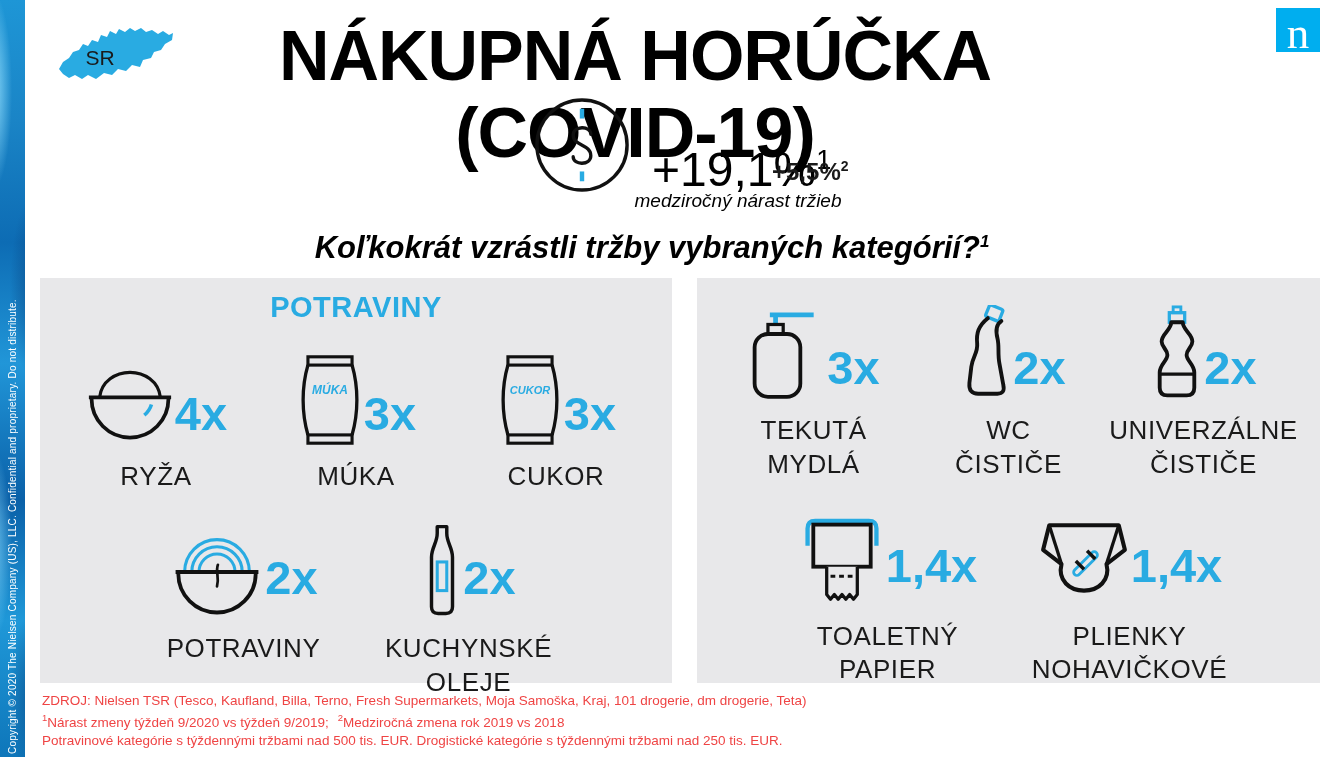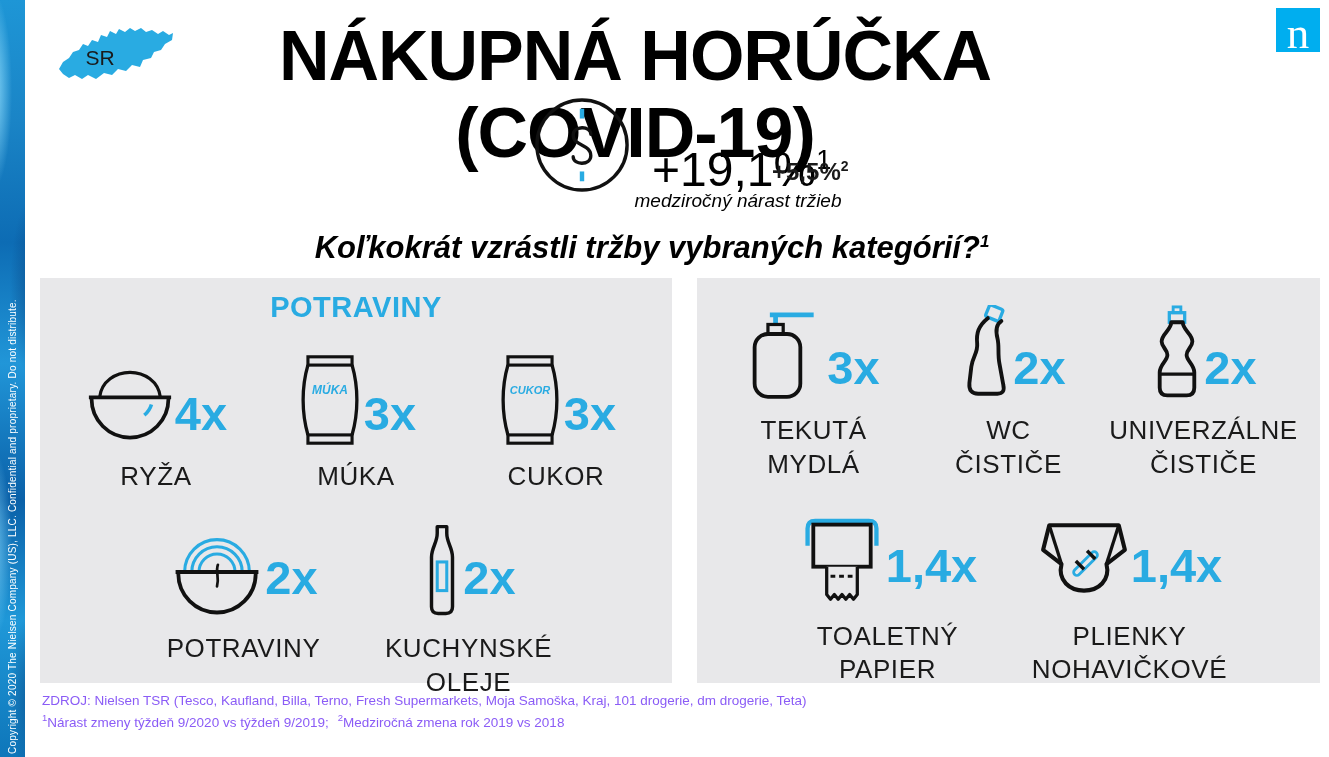--- a/index.html
+++ b/index.html
@@ -59,21 +59,21 @@
   .panel-drogeria .row1 .item{width:195px;}
   .panel-drogeria .row2 .item{width:242px;justify-content:center;}
   .item-top{display:flex;align-items:center;gap:0;height:104px;}
   .mult{font-size:47px;font-weight:bold;color:#29ABE2;line-height:1;position:relative;top:13px;white-space:nowrap;}
   .row2 .mult{top:6px;}
   .item-label{margin-top:8px;font-size:26px;letter-spacing:.6px;color:#1a1a1a;
     text-align:center;line-height:1.3;}
   .item-label span{display:block;}
   .icon{display:block;}
   
-  .footer{position:absolute;left:42px;top:692px;font-size:13.5px;line-height:1.4;color:#8b5cf6;}
+  .footer{position:absolute;left:42px;top:692px;font-size:13.5px;line-height:1.4;color:#ef4444;}
   .footer sup{font-size:9.5px;vertical-align:super;}
   .footer .sp2{margin-left:9px;}
 </style>
 </head>
 <body>
 
 <div class="side-strip"></div>
 <div class="side-copyright">Copyright © 2020 The Nielsen Company (US), LLC. Confidential and proprietary. Do not distribute.</div>
 
 <div class="map-wrap">
@@ -277,13 +277,14 @@
         <span>PLIENKY</span>
         <span>NOHAVIČKOVÉ</span>
       </div>
     </div>
   </div>
 </div>
 
 <div class="footer">
   <div>ZDROJ: Nielsen TSR (Tesco, Kaufland, Billa, Terno, Fresh Supermarkets, Moja Samoška, Kraj, 101 drogerie, dm drogerie, Teta)</div>
   <div><sup>1</sup><span>Nárast zmeny týždeň 9/2020 vs týždeň 9/2019;</span><sup class="sp2">2</sup><span>Medziročná zmena rok 2019 vs 2018</span></div>
+  <div>Potravinové kategórie s týždennými tržbami nad 500 tis. EUR. Drogistické kategórie s týždennými tržbami nad 250 tis. EUR.</div>
 </div>
 
 </body></html>

